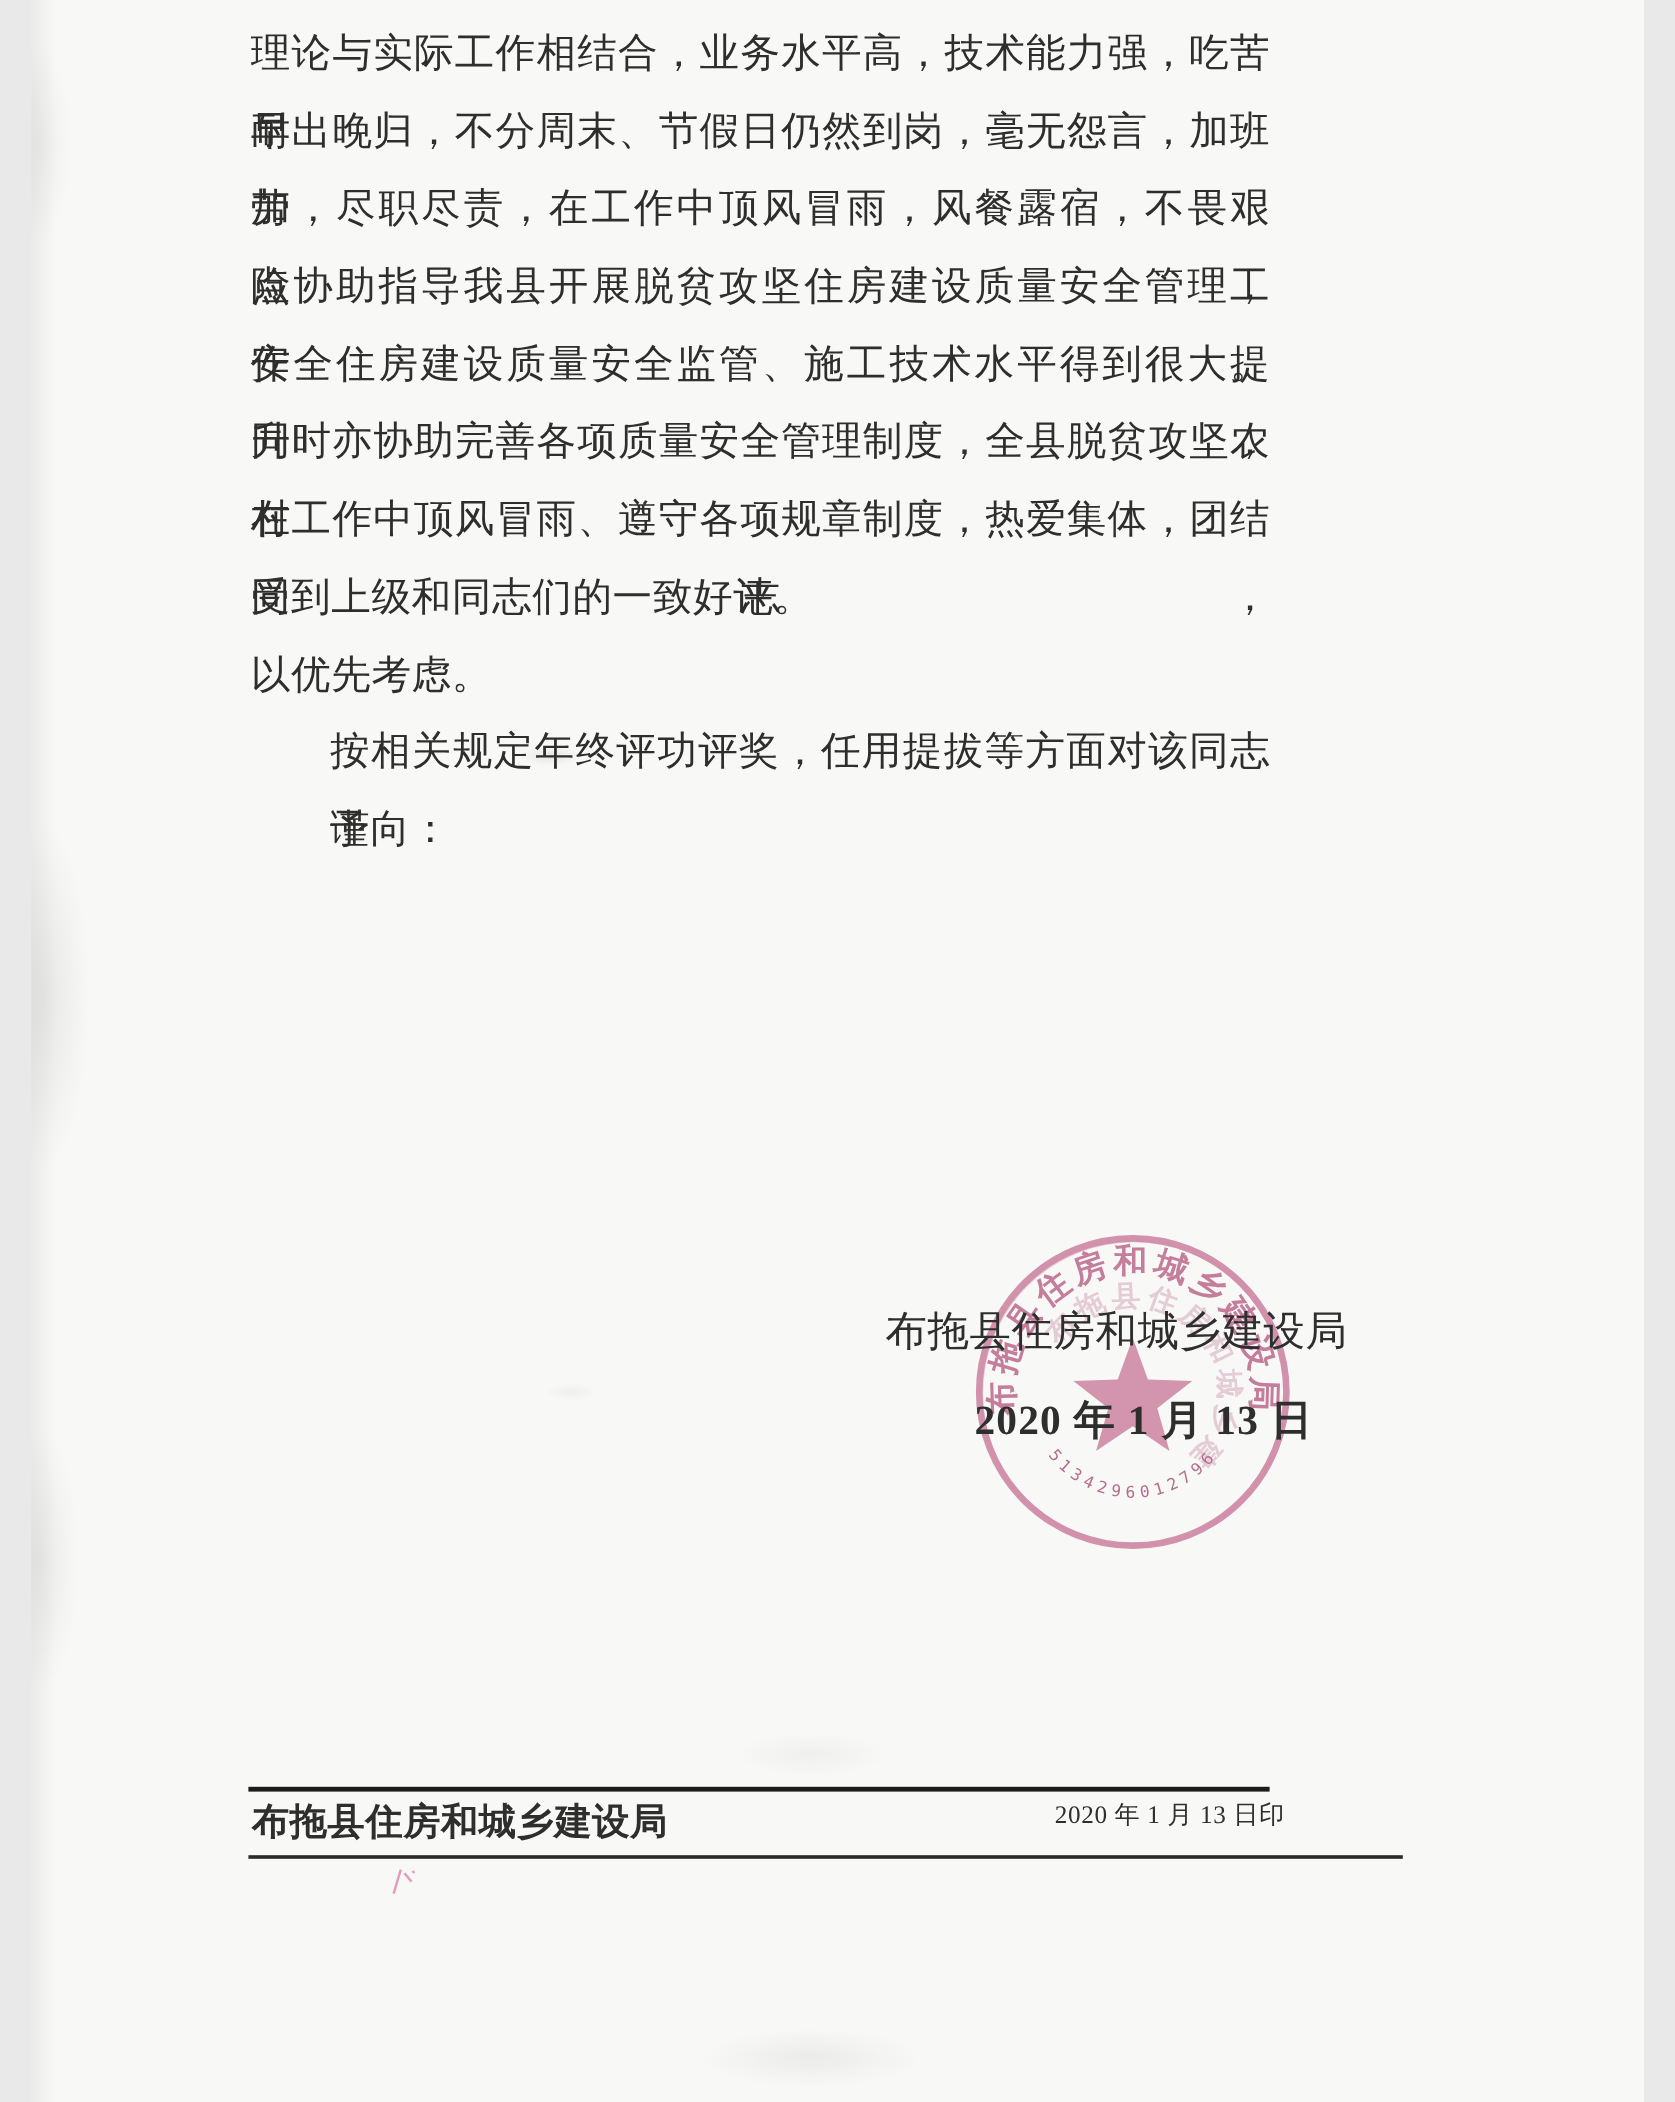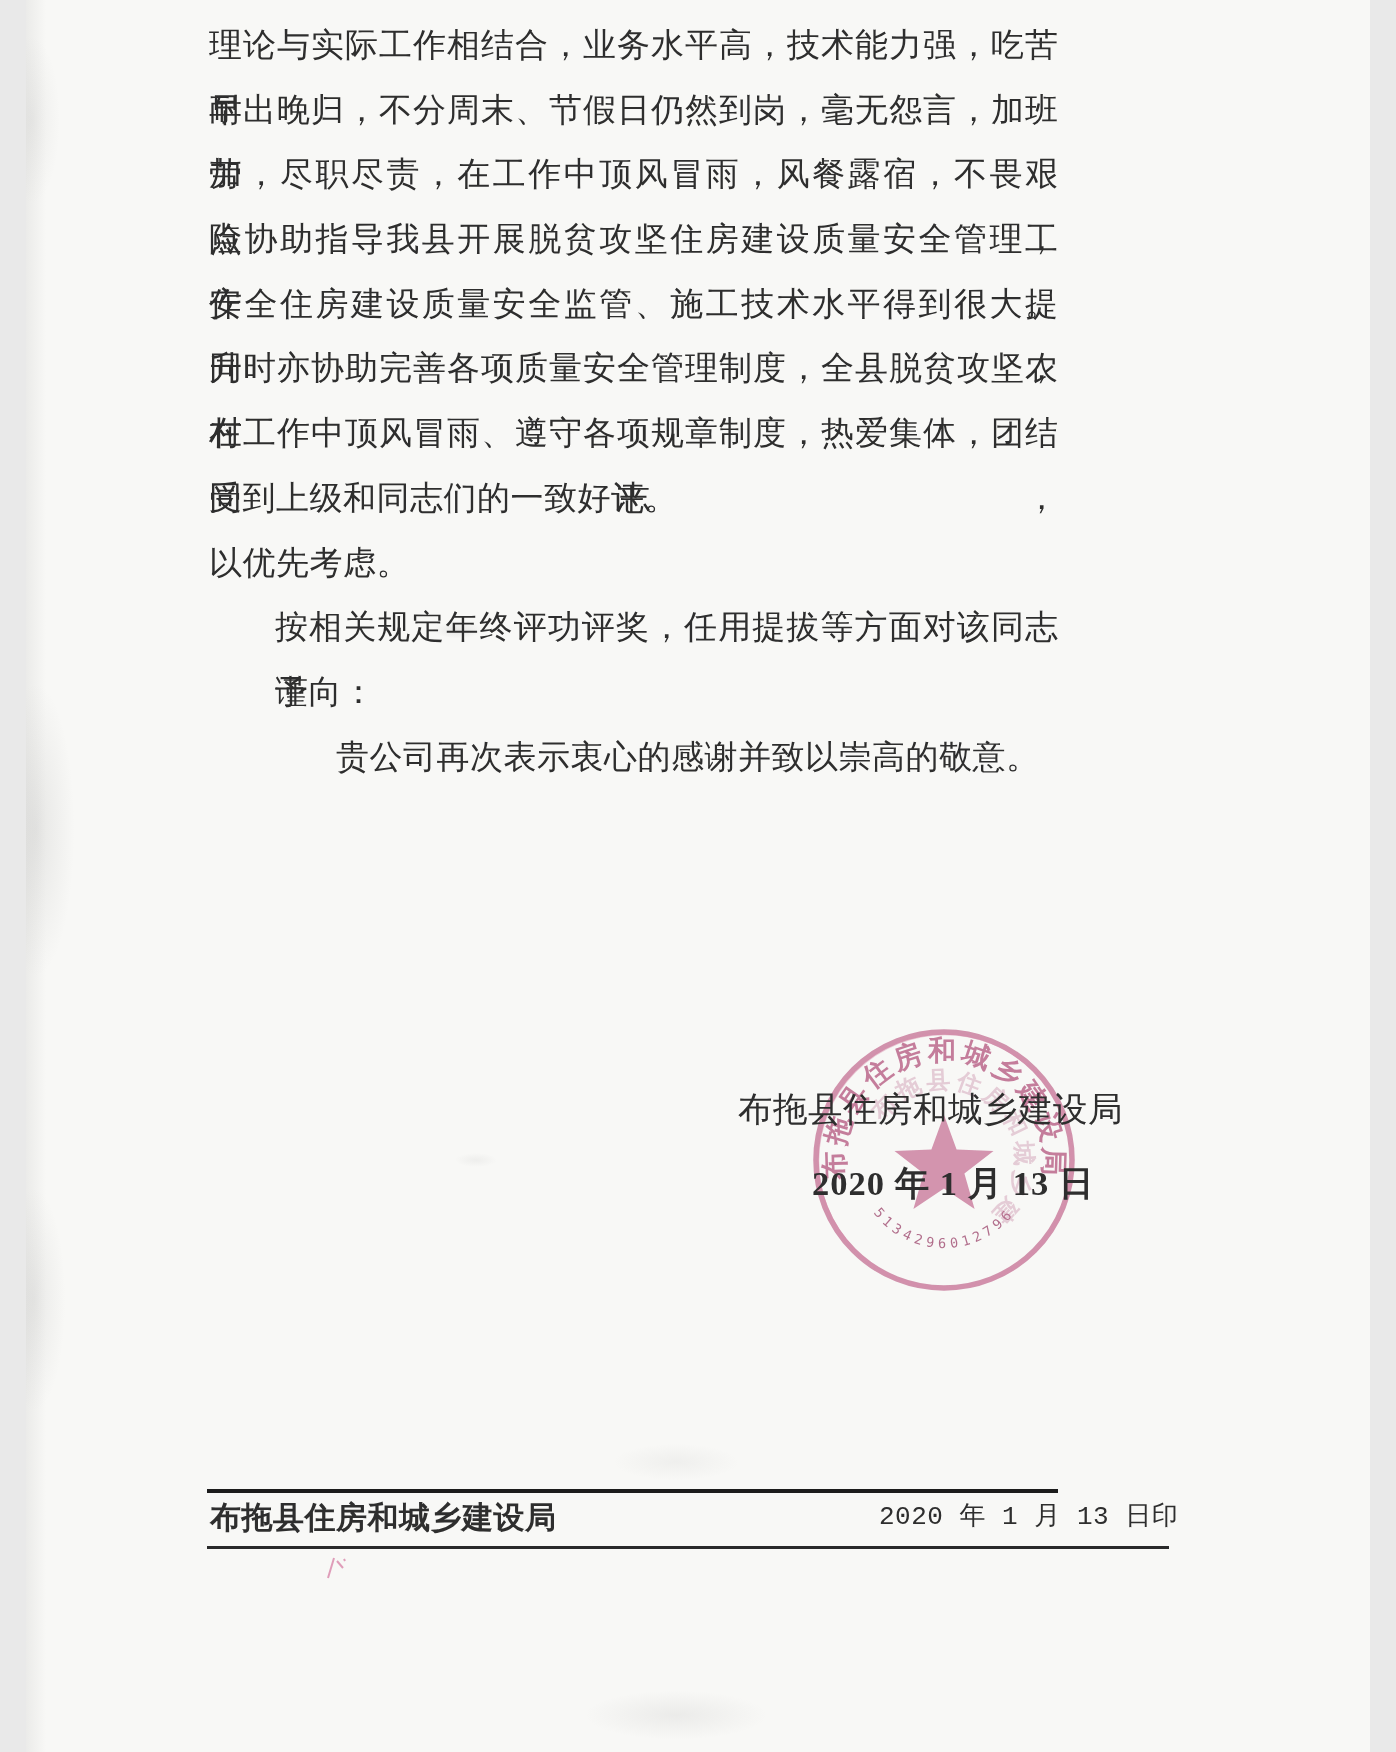--- a/index.html
+++ b/index.html
@@ -37,42 +37,41 @@
   .ind4{padding-left:127px;}
 
   .sig-org{position:absolute;left:712px;top:1087px;font-size:34.5px;letter-spacing:0.5px;white-space:nowrap;z-index:3;}
   .sig-date{position:absolute;left:786px;top:1161px;font-size:34.5px;letter-spacing:1px;white-space:nowrap;z-index:3;font-weight:bold;}
 
   .seal{position:absolute;left:779px;top:1021px;width:278px;height:278px;z-index:2;mix-blend-mode:multiply;opacity:0.92;}
 
   .rule-top{position:absolute;left:181px;top:1489px;width:851px;height:4px;background:#1c1c1c;}
   .rule-bottom{position:absolute;left:181px;top:1546px;width:962px;height:2.5px;background:#2a2a2a;}
   .footer-org{position:absolute;left:184px;top:1497px;font-size:31px;font-weight:bold;letter-spacing:0.5px;white-space:nowrap;}
-  .footer-date{position:absolute;left:853px;top:1498px;font-size:26px;letter-spacing:0.5px;white-space:nowrap;font-family:Liberation Mono, monospace;}
+  .footer-date{position:absolute;left:853px;top:1498px;font-size:21px;letter-spacing:0.5px;white-space:nowrap;}
 
   .pink-mark{position:absolute;left:298px;top:1552px;z-index:1;}
 </style>
 </head>
 <body>
 
 <div class="page">
 
   <div class="body-block">
     <div class="line fill">理论与实际工作相结合，业务水平高，技术能力强，吃苦耐</div>
     <div class="line fill">早出晚归，不分周末、节假日仍然到岗，毫无怨言，加班加</div>
     <div class="line fill">劳，尽职尽责，在工作中顶风冒雨，风餐露宿，不畏艰险，</div>
     <div class="line fill">点协助指导我县开展脱贫攻坚住房建设质量安全管理工作。</div>
     <div class="line fill">安全住房建设质量安全监管、施工技术水平得到很大提升，</div>
     <div class="line fill">同时亦协助完善各项质量安全管理制度，全县脱贫攻坚农村</div>
     <div class="line fill">在工作中顶风冒雨、遵守各项规章制度，热爱集体，团结同志，</div>
     <div class="line">受到上级和同志们的一致好评。</div>
     <div class="line">以优先考虑。</div>
     <div class="line fill ind2">按相关规定年终评功评奖，任用提拔等方面对该同志予</div>
     <div class="line ind2">谨向：</div>
-    <div class="line ind4">贵公司再次表示衷心的感谢并致以崇高的敬意。</div>
   </div>
 
   <svg class="seal" viewBox="0 0 278 278">
     <defs>
       <path id="sealArcTop" d="M 41.2,159.8 A 100,100 0 1 1 236.8,159.8" fill="none"></path>
       <path id="sealArcBottom" d="M 59.2,176.2 A 88,88 0 0 0 218.8,176.2" fill="none"></path>
       <path id="sealArcGhost" d="M 68.6,154 A 72,72 0 1 1 209.4,154" fill="none"></path>
     </defs>
 
     <circle cx="139" cy="139" r="128" fill="none" stroke="#c25f8b" stroke-width="5.5" opacity="0.72"></circle>

